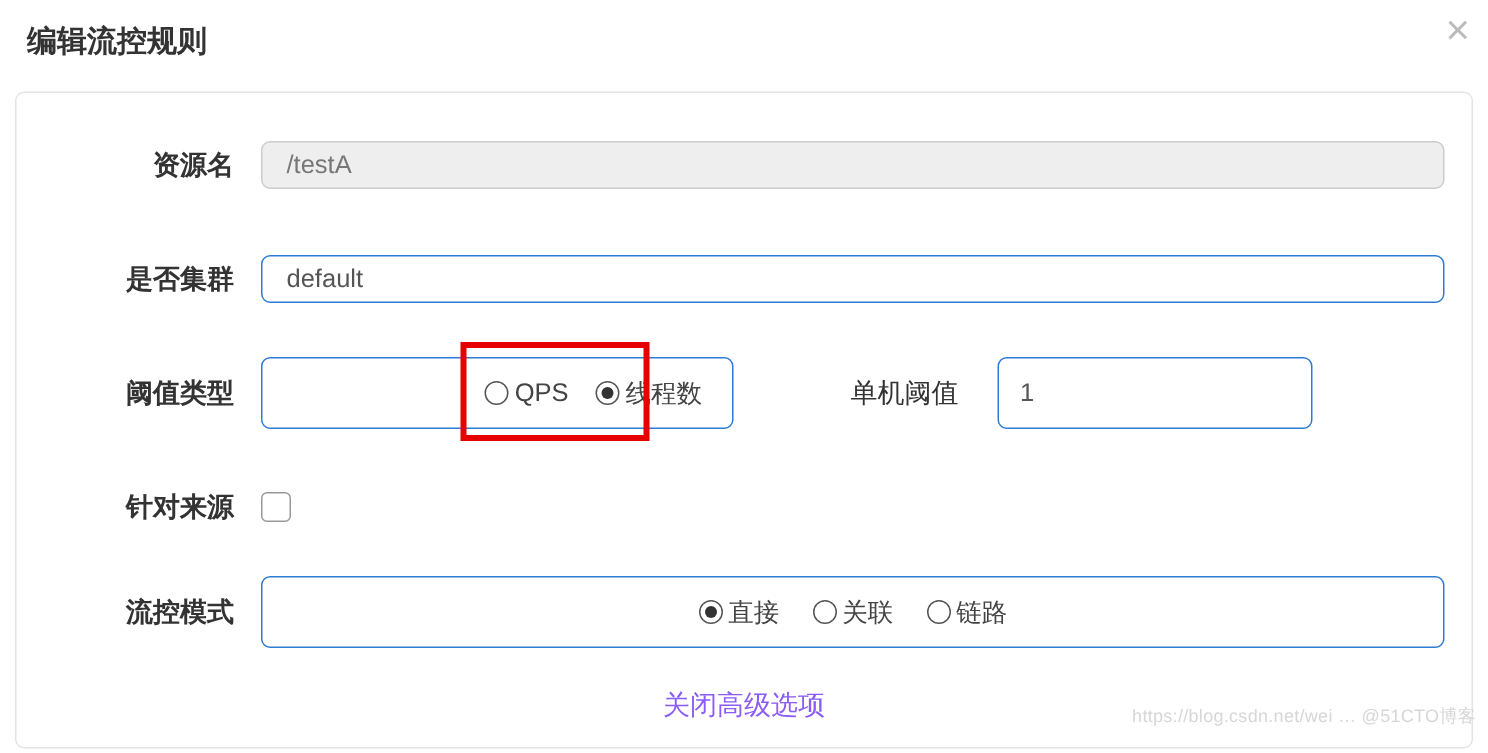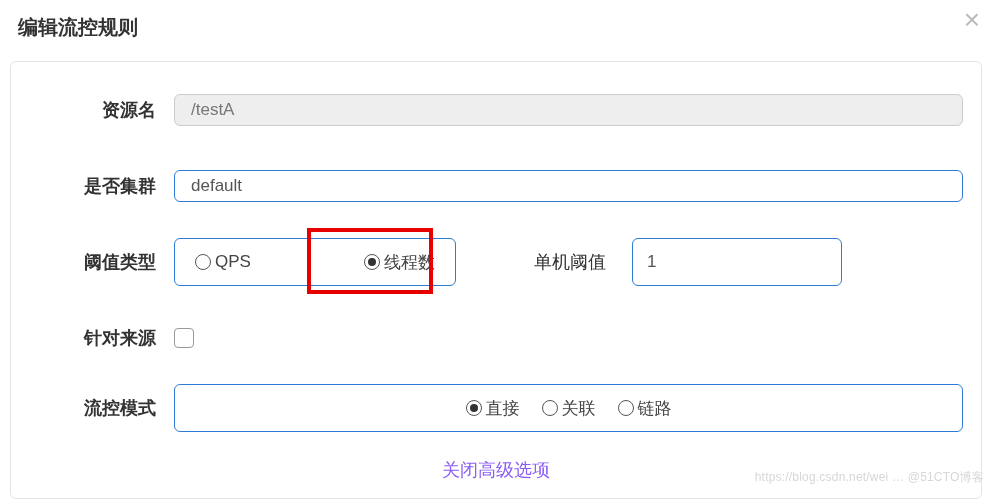--- a/index.html
+++ b/index.html
@@ -90,23 +90,23 @@
       align-items: center;
       height: 48px;
       border: 1px solid #2e7bd6;
       border-radius: 6px;
       padding: 0 20px;
       font-size: 17px;
       color: #444;
       position: relative;
     }
     .radio-group.threshold {
-      width: 282px;
-      justify-content: space-between;
-      gap: 0;
+      width: 315px;
+      justify-content: flex-end;
+      gap: 18px;
     }
     .radio-group.full {
       width: 100%;
       justify-content: center;
       gap: 22px;
     }
     .radio-item {
       display: inline-flex;
       align-items: center;
       gap: 4px;

